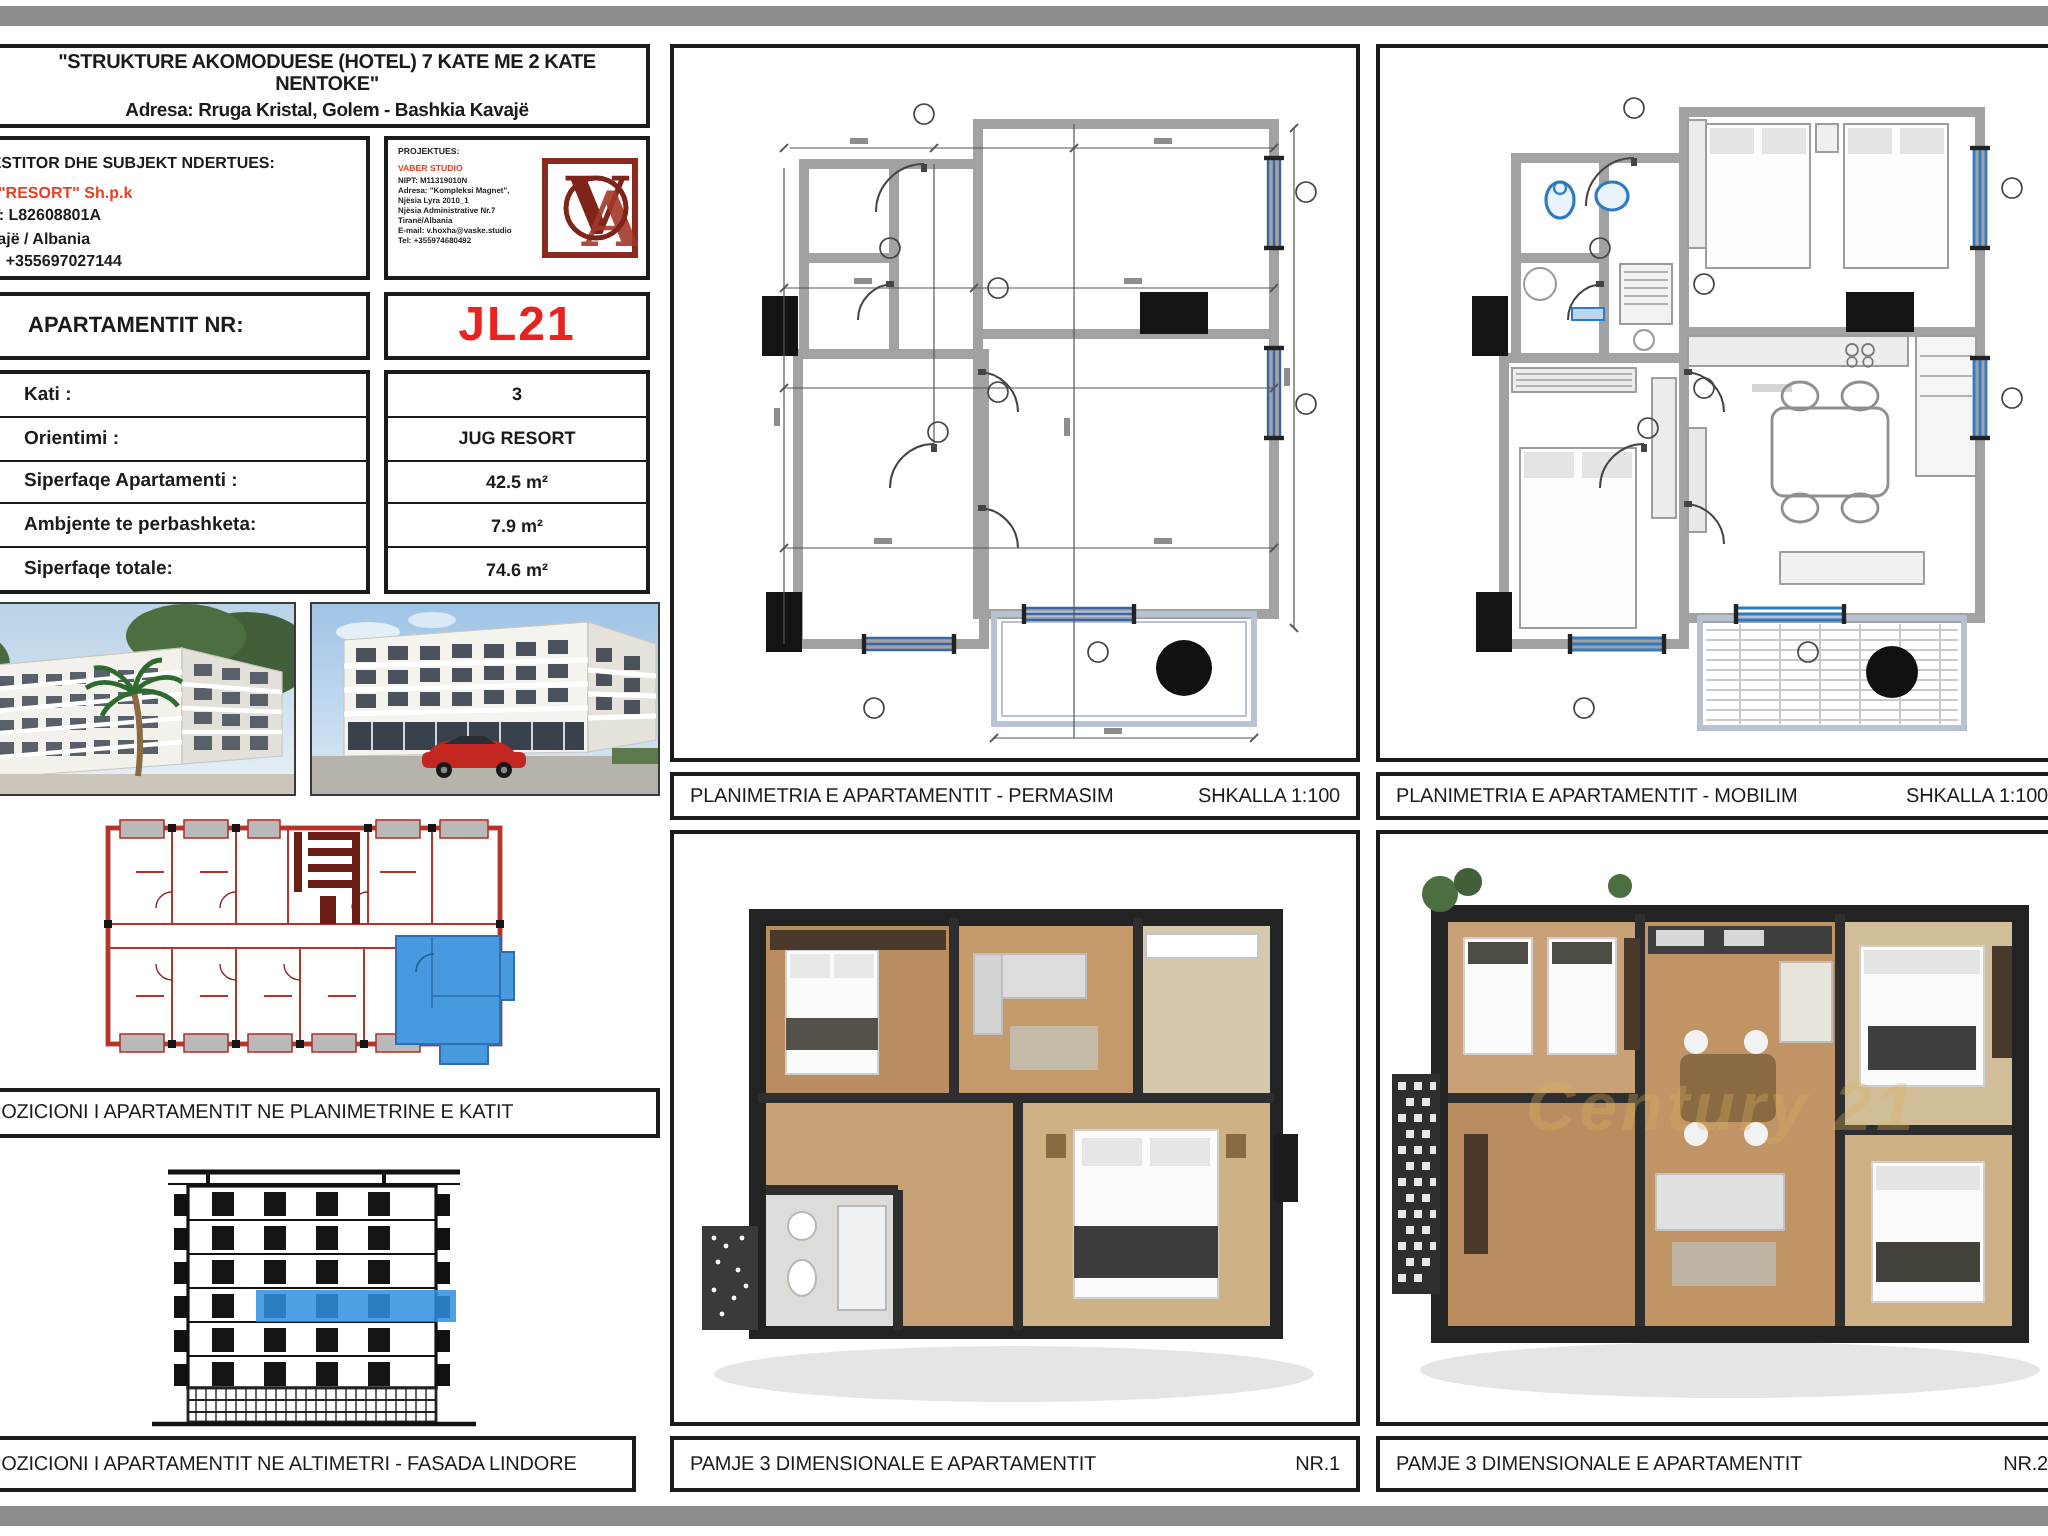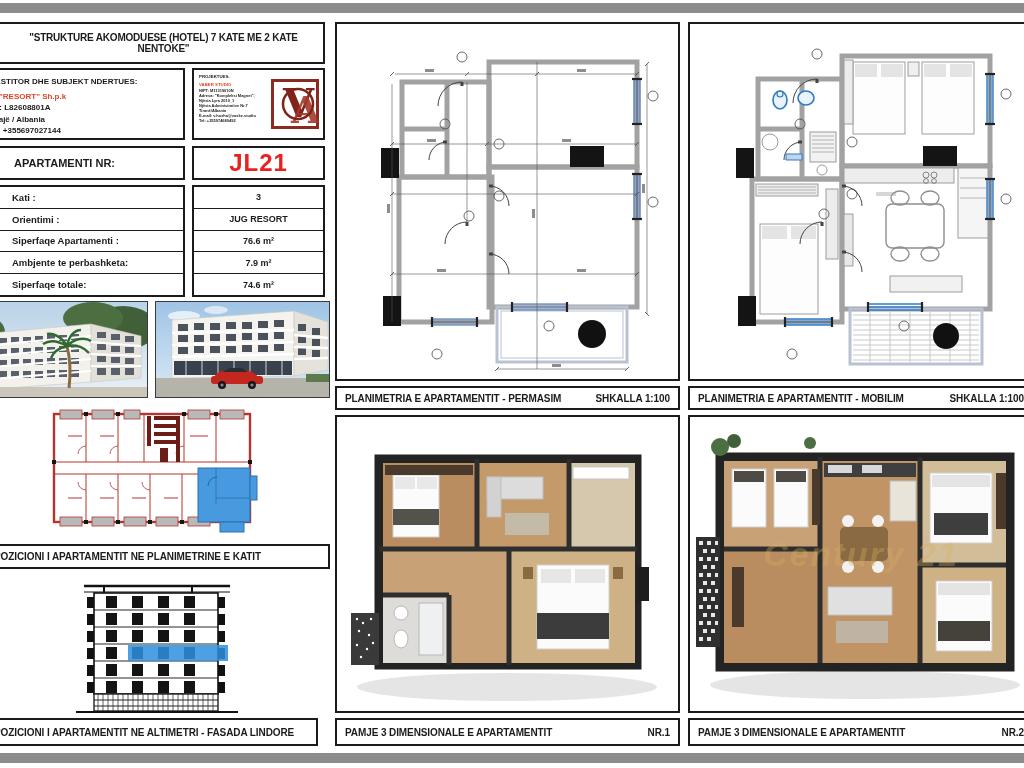--- a/index.html
+++ b/index.html
@@ -6,21 +6,21 @@
   .sheet{position:relative;width:1024px;height:768px;overflow:hidden;background:#fff;
          font-family:"Liberation Sans",sans-serif;color:#1b1b1b;}
   .graybar{position:absolute;left:0;width:1024px;height:10px;background:#8c8c8c;}
   .b{position:absolute;box-sizing:border-box;border:2px solid #1b1b1b;background:#fff;}
   .nb{position:absolute;box-sizing:border-box;}
   .hdr{display:flex;flex-direction:column;justify-content:center;text-align:center;
        font-weight:bold;letter-spacing:-0.2px;}
   .hdr .l1{font-size:10px;}
   .hdr .l2{font-size:9.5px;margin-top:2px;}
   .titlebar{display:flex;align-items:center;justify-content:space-between;
-       font-weight:bold;font-size:10px;white-space:nowrap;letter-spacing:-0.1px;
+       font-weight:normal;font-size:10px;white-space:nowrap;letter-spacing:-0.1px;
        padding:0 8px;}
   .titlebar.clip{padding-left:20px;}
   .inv{font-weight:bold;font-size:8px;line-height:1.45;padding-top:6px;white-space:nowrap;}
   .inv .red{color:#e04527;}
   .aptlabel{display:flex;align-items:center;font-weight:bold;font-size:11px;padding-left:40px;}
   .aptnum{display:flex;align-items:center;justify-content:center;font-weight:bold;
           font-size:24px;color:#e8221f;letter-spacing:1px;}
   .tcol{display:flex;flex-direction:column;}
   .trow{flex:1;display:flex;align-items:center;border-bottom:1.5px solid #1b1b1b;
         font-weight:bold;white-space:nowrap;}
@@ -40,20 +40,21 @@
 </head>
 <body>
 
 <div class="sheet">
 
   <div class="graybar" style="top:3px;"></div>
   <div class="graybar" style="top:753px;"></div>
 
   <div class="b hdr" style="left:-28px;top:22px;width:353px;height:42px;padding-left:30px;">
     <div class="l1">"STRUKTURE AKOMODUESE (HOTEL) 7 KATE ME 2 KATE NENTOKE"</div>
+    <div class="l2">Adresa: Rruga Kristal, Golem - Bashkia Kavajë</div>
   </div>
 
   <div class="b inv" style="left:-28px;top:68px;width:213px;height:72px;overflow:hidden;">
     <div style="margin-left:8px;">INVESTITOR DHE SUBJEKT NDERTUES:</div>
     <div class="red" style="margin-left:25px;margin-top:3px;">"RESORT" Sh.p.k</div>
     <div style="margin-left:8px;">NIPT: L82608801A</div>
     <div style="margin-left:10px;">Kavajë / Albania</div>
     <div style="margin-left:13px;">Tel: +355697027144</div>
   </div>
 
@@ -71,37 +72,37 @@
     </div>
     <svg width="48" height="50" viewBox="0 0 48 50" style="position:absolute;right:4px;top:9px;">
       <rect x="1.5" y="1.5" width="45" height="47" fill="#fff" stroke="#8a2a20" stroke-width="3"></rect>
       <text x="12" y="38" font-family="DejaVu Serif, serif" font-size="40" font-weight="bold" fill="#7e241b">V</text>
       <text x="20" y="44" font-family="DejaVu Serif, serif" font-size="38" font-weight="bold" fill="#a2392a" opacity="0.9">A</text>
       <circle cx="27" cy="25" r="15" fill="none" stroke="#7e241b" stroke-width="2.5"></circle>
     </svg>
   </div>
 
   <div class="b aptlabel" style="left:-28px;top:146px;width:213px;height:34px;">
-    <span>APARTAMENTI NR:</span>
+    <span>APARTAMENTIT NR:</span>
   </div>
   <div class="b aptnum" style="left:192px;top:146px;width:133px;height:34px;">
     <span>JL21</span>
   </div>
 
   <div class="b tcol" style="left:-28px;top:185px;width:213px;height:112px;">
     <div class="trow tlab">Kati :</div>
     <div class="trow tlab">Orientimi :</div>
     <div class="trow tlab">Siperfaqe Apartamenti :</div>
     <div class="trow tlab">Ambjente te perbashketa:</div>
     <div class="trow tlab">Siperfaqe totale:</div>
   </div>
   <div class="b tcol" style="left:192px;top:185px;width:133px;height:112px;">
     <div class="trow tval">3</div>
     <div class="trow tval">JUG RESORT</div>
-    <div class="trow tval">76.6 m²</div>
+    <div class="trow tval">42.5 m²</div>
     <div class="trow tval">7.9 m²</div>
     <div class="trow tval">74.6 m²</div>
   </div>
 
   <div class="nb" style="left:-28px;top:301px;width:176px;height:97px;border:1.5px solid #3a3a3a;overflow:hidden;">
     <svg width="176" height="97" viewBox="0 0 176 97">
       <defs>
         <linearGradient id="sky1" x1="0" y1="0" x2="0" y2="1">
           <stop offset="0" stop-color="#b9d3e8"></stop>
             <stop offset="1" stop-color="#e9f1f7"></stop>

